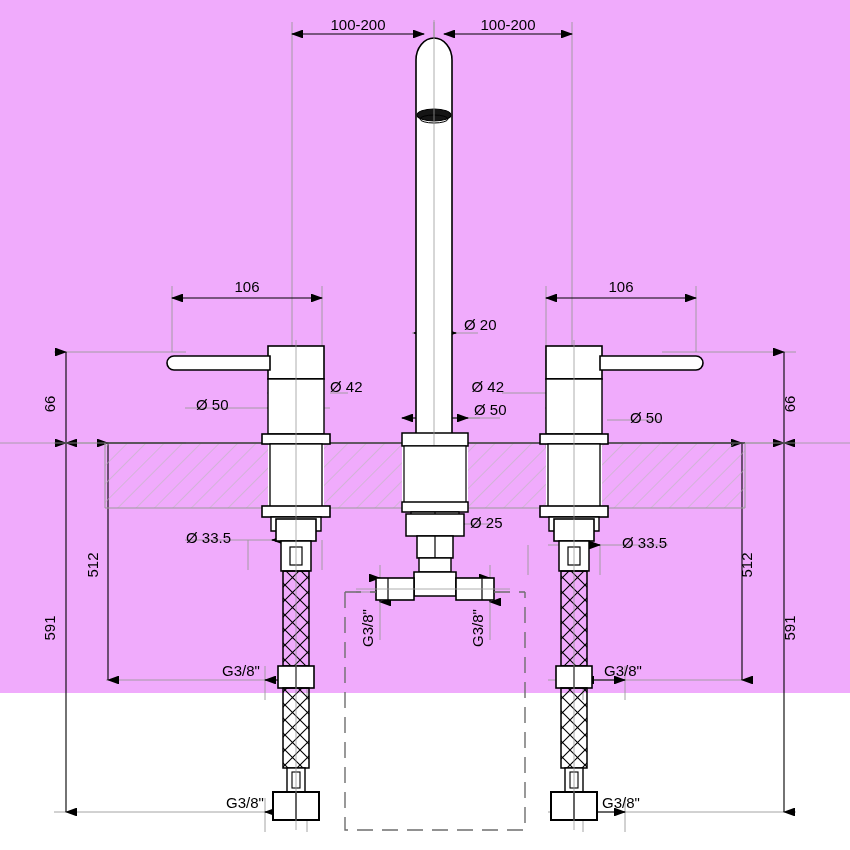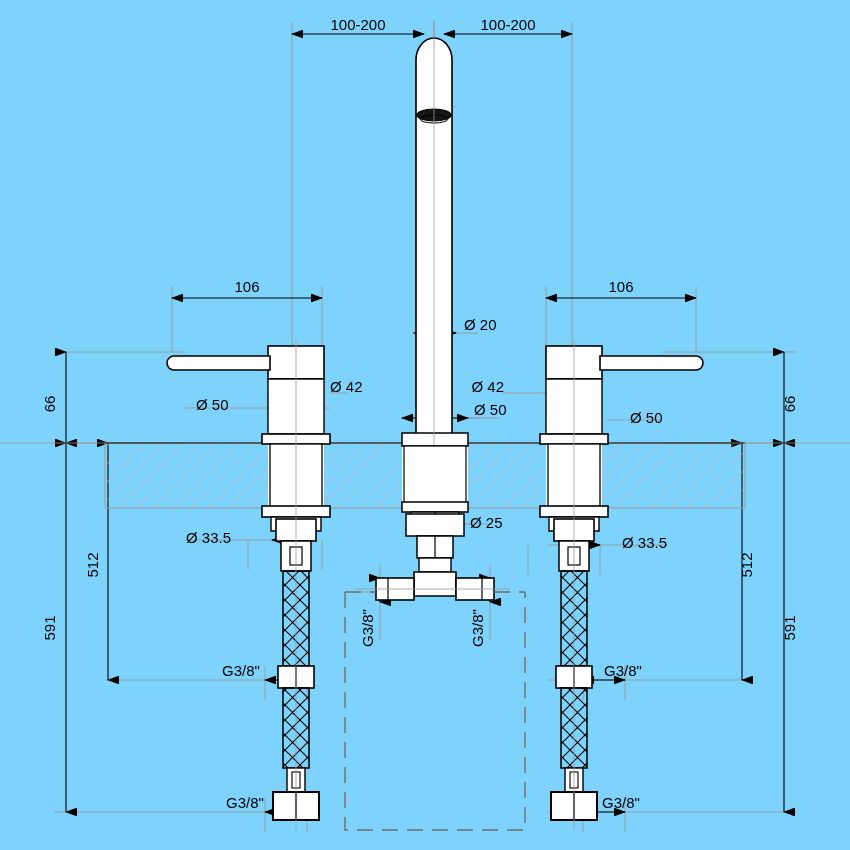--- a/index.html
+++ b/index.html
@@ -1,17 +1,17 @@
 <!DOCTYPE html>
 <html><head>
 <meta charset="utf-8">
 <style>
   html,body{margin:0;padding:0;background:#ffffff;}
   body{width:850px;height:850px;font-family:"Liberation Sans",sans-serif;overflow:hidden;}
-  #stage{position:relative;width:850px;height:850px;background:#7dd3fc;}
+  #stage{position:relative;width:850px;height:693px;background:#f0abfc;}
   svg{display:block;}
   .dimtxt{font-family:"Liberation Sans",sans-serif;font-size:15px;fill:#000;}
 </style>
 </head>
 <body>
 
 <div id="stage">
 <svg width="850" height="850" viewBox="0 0 850 850">
   <defs>
     <pattern id="hatch45" width="13" height="13" patternUnits="userSpaceOnUse" patternTransform="rotate(45)">

